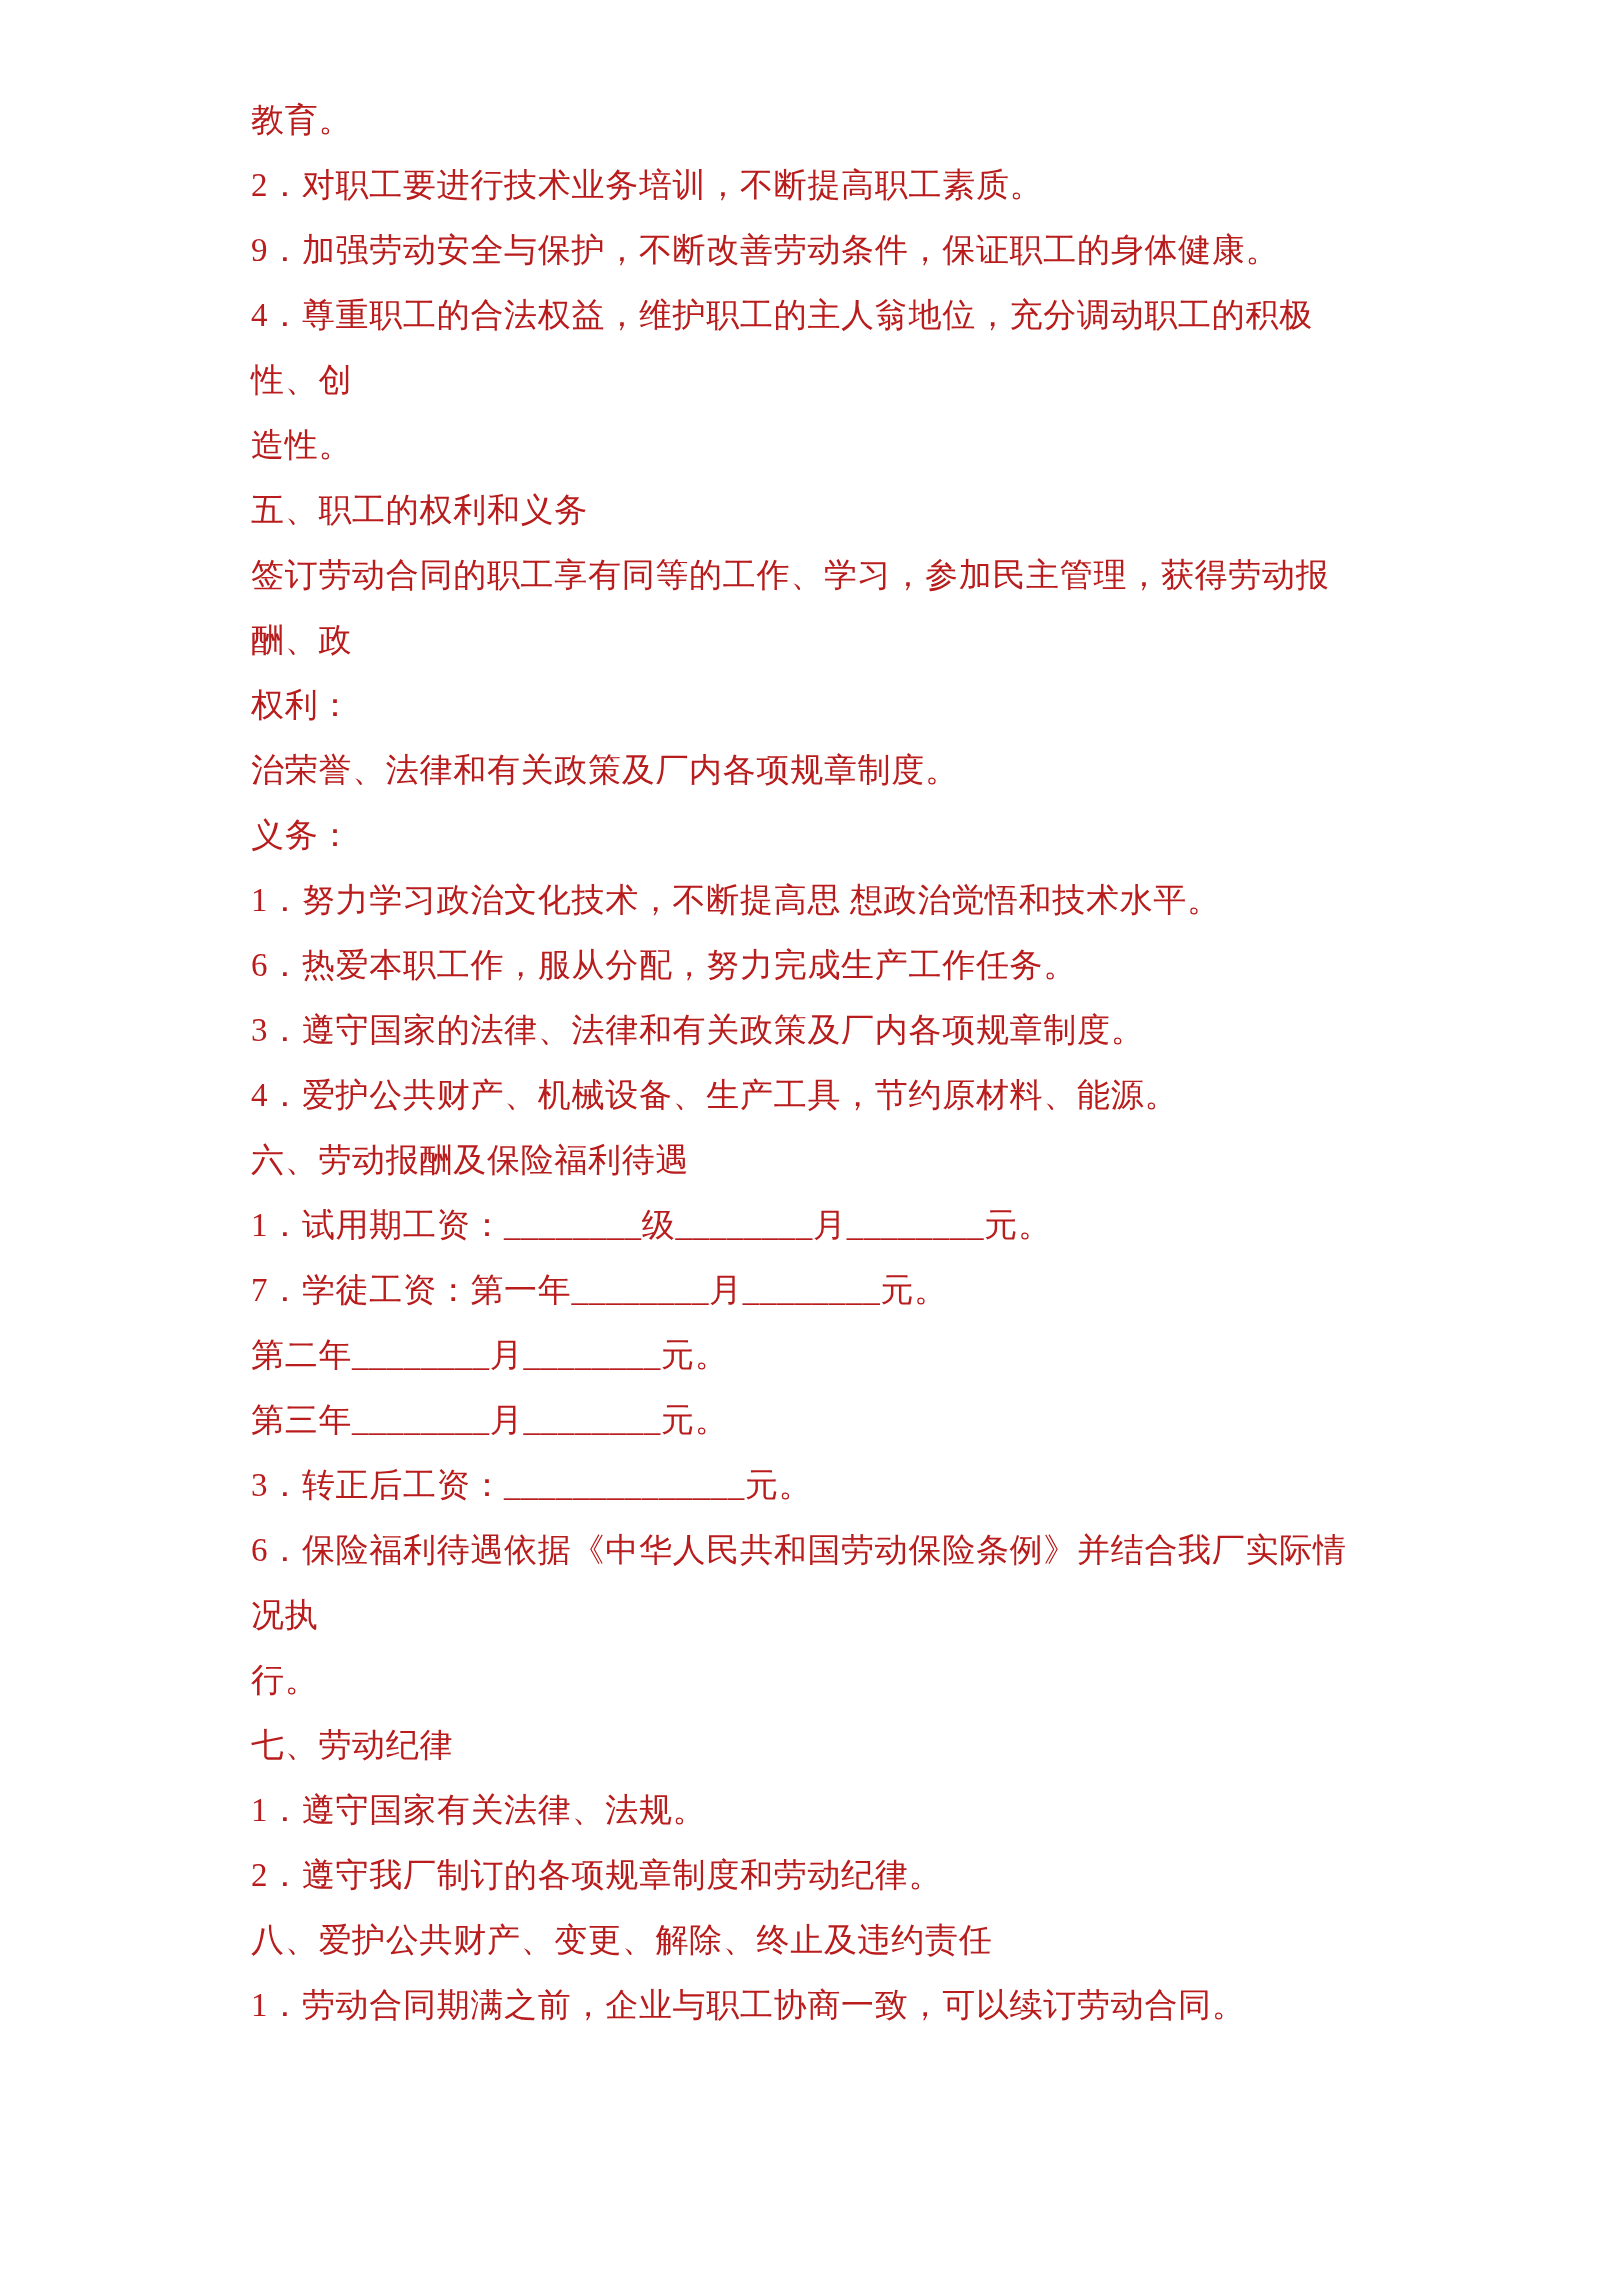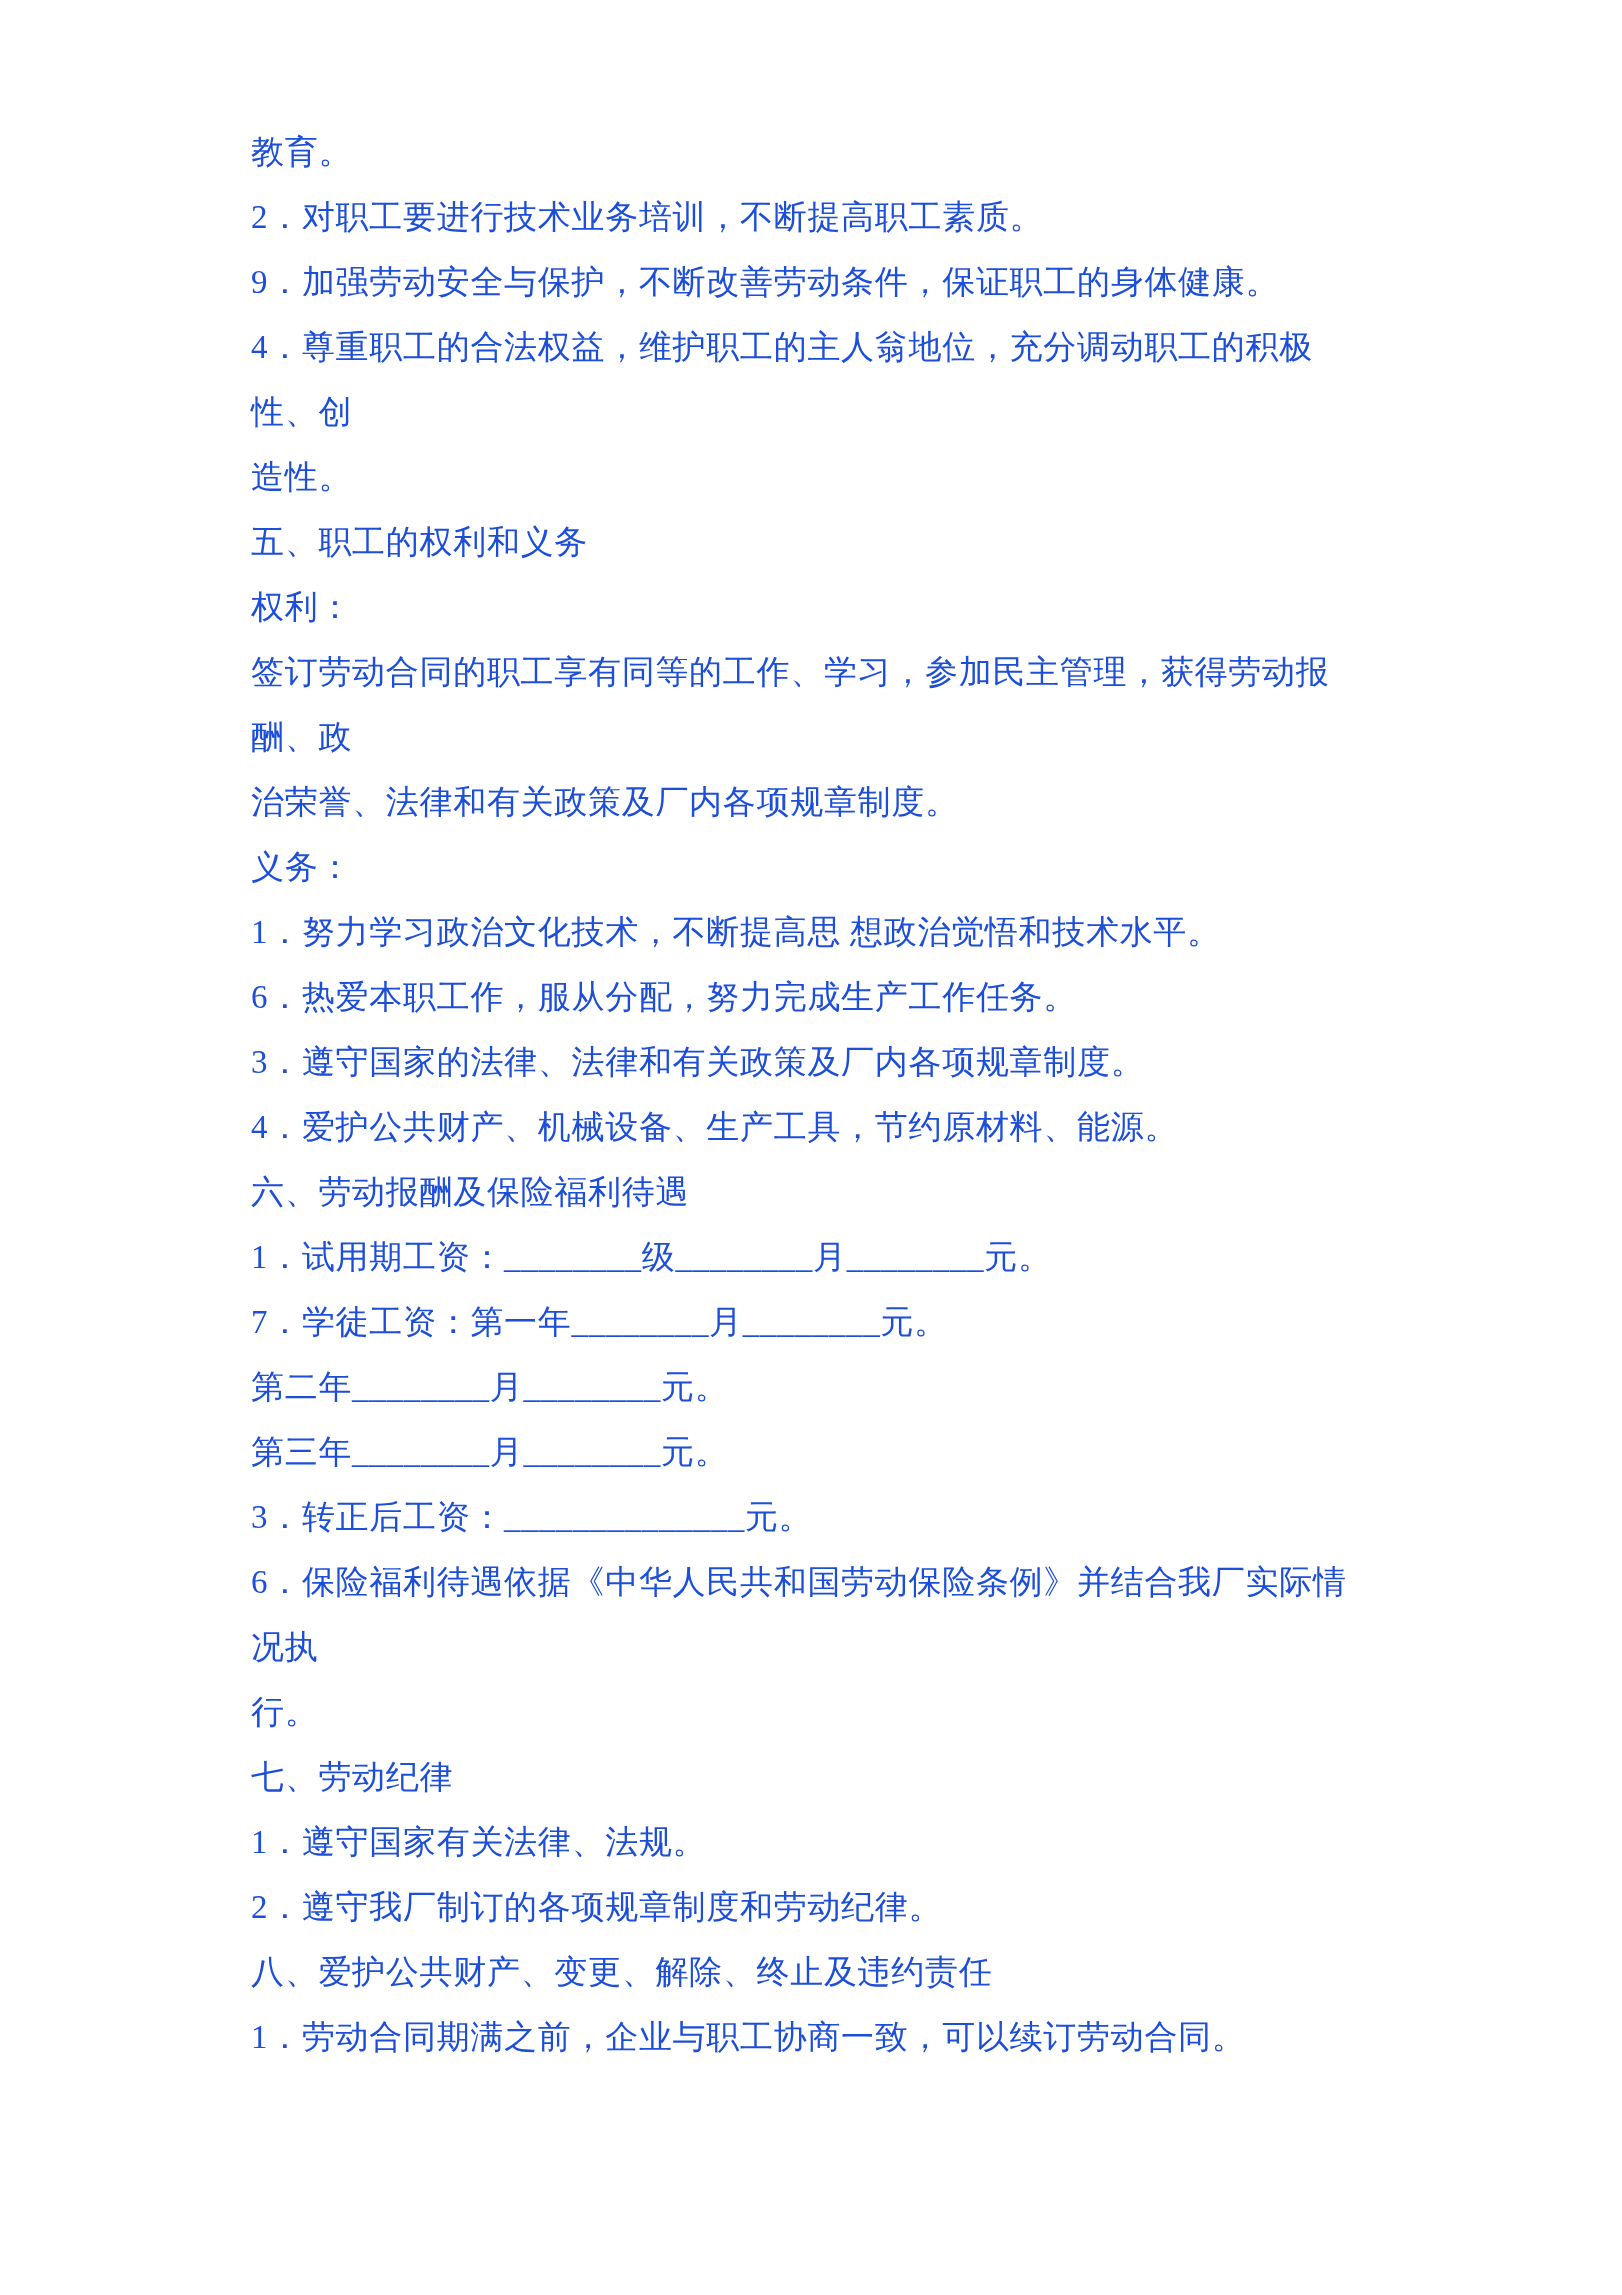--- a/index.html
+++ b/index.html
@@ -7,46 +7,46 @@
     padding: 0;
     background: #f2f2f2;
   }
   .page {
     position: relative;
     width: 1623px;
     height: 2295px;
     margin: 0 auto;
     background: #ffffff;
     box-sizing: border-box;
-    padding: 120px 251px 0 251px;
+    padding: 88px 251px 0 251px;
     font-family: "Liberation Serif", "DejaVu Serif", serif;
     font-size: 33px;
-    color: #1d4ed8;
+    color: #b91c1c;
   }
   .line {
     margin: 0;
     padding: 0;
     line-height: 65px;
     white-space: pre-wrap;
     letter-spacing: 0.7px;
     font-weight: 400;
   }
 </style>
 </head>
 <body>
 
 <main class="page">
   <p class="line">教育。</p>
   <p class="line">2．对职工要进行技术业务培训，不断提高职工素质。</p>
   <p class="line">9．加强劳动安全与保护，不断改善劳动条件，保证职工的身体健康。</p>
   <p class="line">4．尊重职工的合法权益，维护职工的主人翁地位，充分调动职工的积极性、创</p>
   <p class="line">造性。</p>
   <p class="line">五、职工的权利和义务</p>
+  <p class="line">签订劳动合同的职工享有同等的工作、学习，参加民主管理，获得劳动报酬、政</p>
   <p class="line">权利：</p>
-  <p class="line">签订劳动合同的职工享有同等的工作、学习，参加民主管理，获得劳动报酬、政</p>
   <p class="line">治荣誉、法律和有关政策及厂内各项规章制度。</p>
   <p class="line">义务：</p>
   <p class="line">1．努力学习政治文化技术，不断提高思 想政治觉悟和技术水平。</p>
   <p class="line">6．热爱本职工作，服从分配，努力完成生产工作任务。</p>
   <p class="line">3．遵守国家的法律、法律和有关政策及厂内各项规章制度。</p>
   <p class="line">4．爱护公共财产、机械设备、生产工具，节约原材料、能源。</p>
   <p class="line">六、劳动报酬及保险福利待遇</p>
   <p class="line">1．试用期工资：________级________月________元。</p>
   <p class="line">7．学徒工资：第一年________月________元。</p>
   <p class="line">第二年________月________元。</p>

